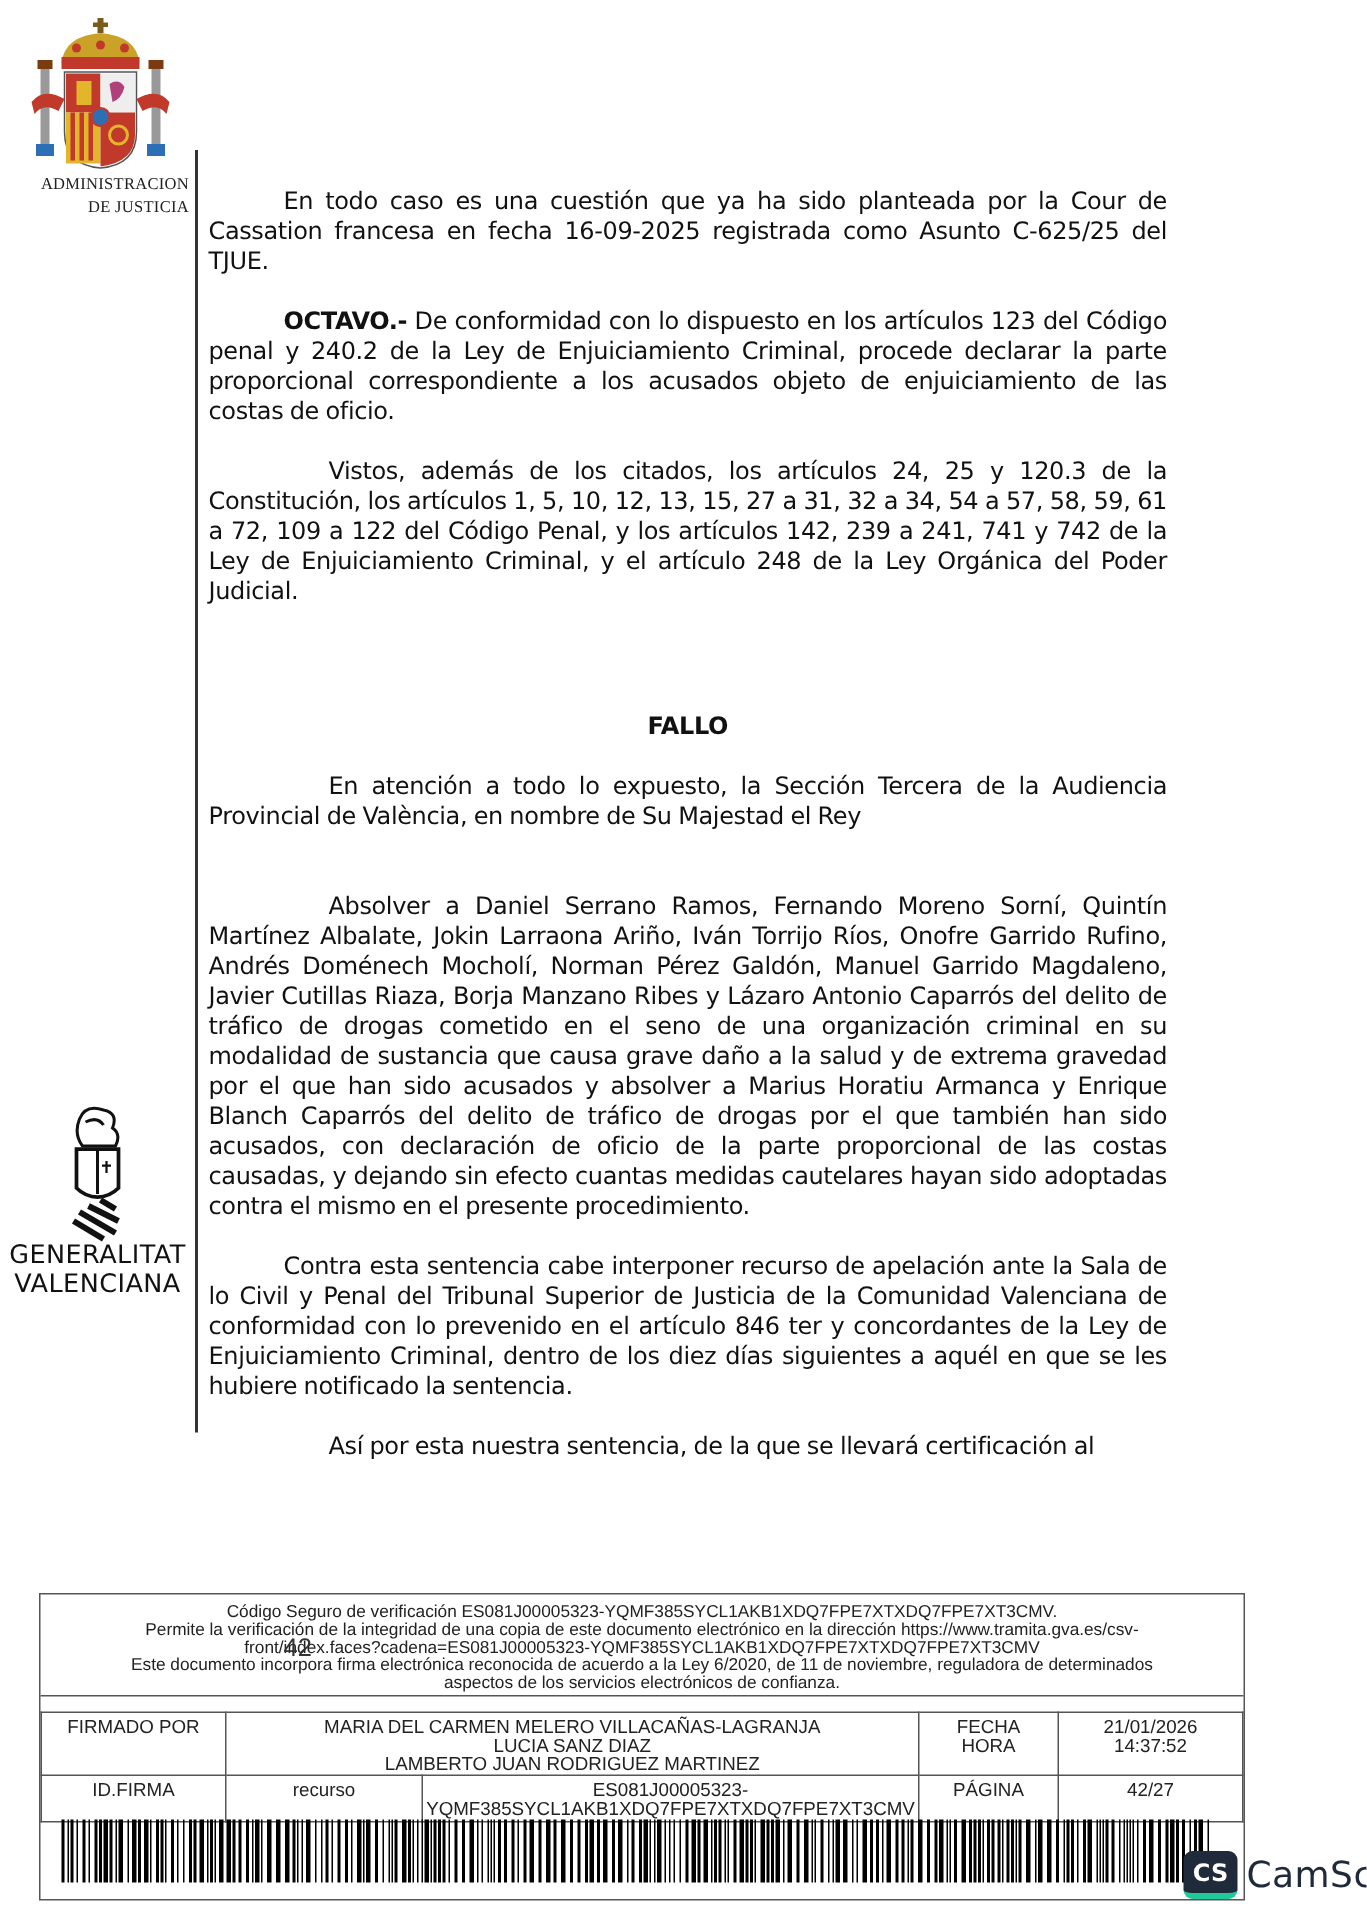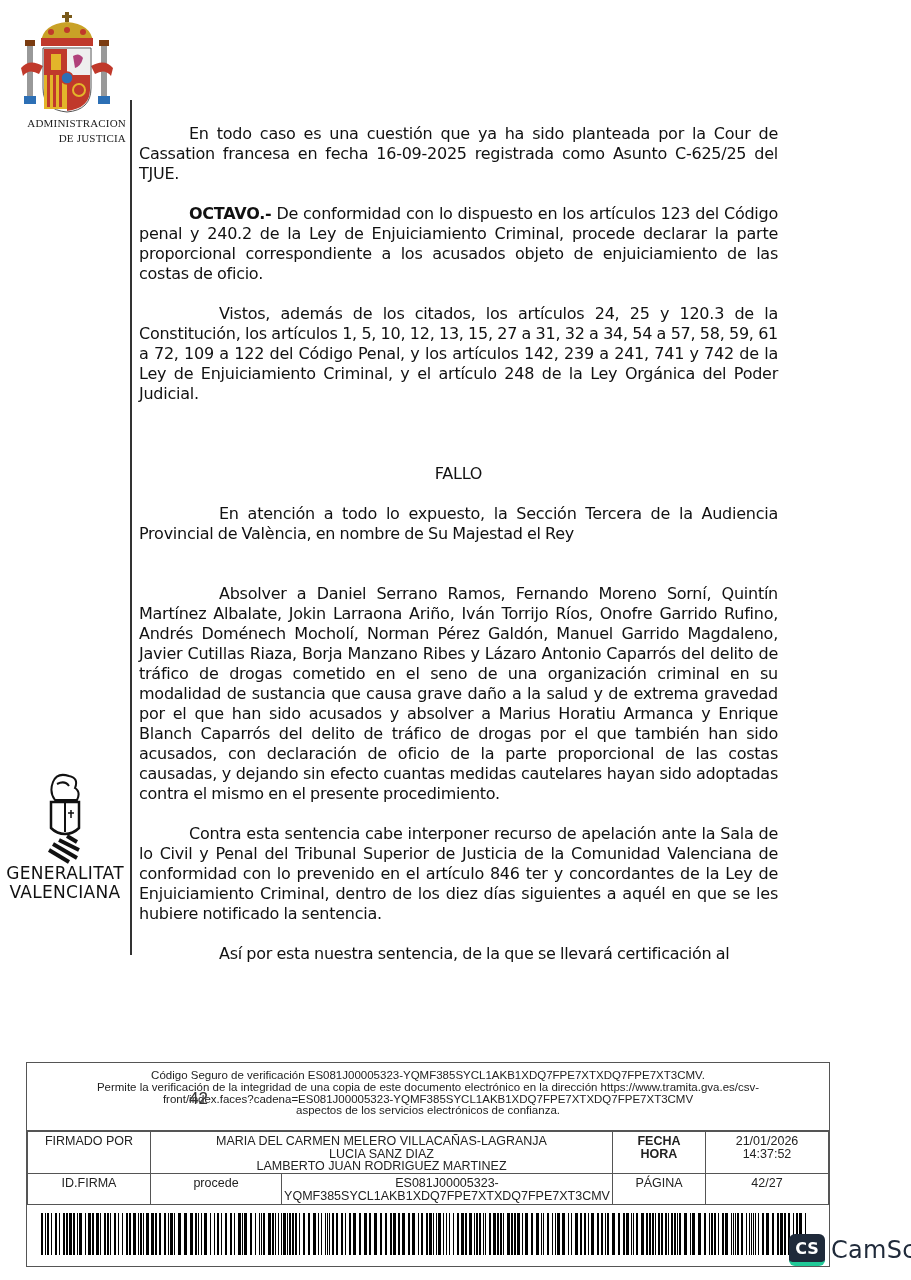--- a/index.html
+++ b/index.html
@@ -2,39 +2,39 @@
 <html><head>
 <meta charset="utf-8">
 <style>
   html, body { margin:0; padding:0; }
   body { width:911px; height:1280px; background:#ffffff; position:relative; overflow:hidden; font-family:"DejaVu Sans", sans-serif; color:#111; }
 
   .logo-top { position:absolute; left:8px; top:10px; width:118px; height:142px; }
   .logo-top svg { display:block; margin:0 auto; }
   .logo-top .cap { text-align:right; font-family:"Liberation Serif", serif; font-size:11px; line-height:13px; letter-spacing:0.2px; color:#222; margin-top:2px; }
 
-  .logo-bottom { position:absolute; left:0px; top:772px; width:130px; height:140px; }
+  .logo-bottom { position:absolute; left:0px; top:736px; width:130px; height:140px; }
   .logo-bottom svg { display:block; margin:0 auto; }
   .logo-bottom .cap { text-align:center; font-family:"DejaVu Sans", sans-serif; font-size:17px; line-height:19px; letter-spacing:0.3px; color:#111; }
 
   .vline { position:absolute; left:130px; top:100px; width:2px; height:855px; background:#333; }
 
   .body-text { position:absolute; left:139px; top:104px; width:639px; font-family:"DejaVu Sans", sans-serif; font-size:16px; line-height:20px; color:#111; }
   .body-text p { margin:0; text-align:justify; }
   .body-text .gap { height:20px; }
   .body-text .ind1 { text-indent:50px; }
   .body-text .ind2 { text-indent:80px; }
-  .body-text .center { text-align:center; font-weight:normal; }
+  .body-text .center { text-align:center; font-weight:bold;margin-top:10px; }
   .body-text b { font-weight:bold; }
   .sp { letter-spacing:-0.25px; word-spacing:-0.5px; }
 
   .sig { position:absolute; left:26px; top:1062px; width:802px; height:203px; border:1px solid #555; font-family:"Liberation Sans", sans-serif; color:#222; }
   .sig .csv { height:68px; border-bottom:1px solid #555; text-align:center; font-size:11.5px; line-height:11.8px; padding-top:7px; box-sizing:border-box; position:relative; }
   .sig .csv .pgnum { position:absolute; left:162px; top:30px; font-size:17px; color:#333; }
-  .sig table { border-collapse:collapse; width:100%; font-size:12.5px; }
+  .sig table { border-collapse:collapse; width:100%; font-size:12.5px;margin-top:10px; }
   .sig td { border:1px solid #555; text-align:center; vertical-align:top; padding:3px 2px 0 2px; line-height:12.5px; }
   .sig tr.r1 td { height:38px; }
   .sig tr.r2 td { height:27px; }
   .sig .barcode { position:absolute; left:14px; top:150px; width:770px; height:42px; display:flex; align-items:stretch; }
   .sig .barcode span { display:block; background:#000; height:100%; }
 
   .camscanner { position:absolute; left:789px; top:1234px; display:flex; align-items:center; }
   .camscanner .badge { width:36px; height:32px; background:#1f2a3a; border-radius:6px; color:#fff; font-family:"DejaVu Sans", sans-serif; font-weight:bold; font-size:16px; display:flex; align-items:center; justify-content:center; border-bottom:4px solid #20c997; box-sizing:border-box; }
   .camscanner .name { font-family:"DejaVu Sans", sans-serif; font-size:24px; color:#1f2a3a; margin-left:6px; letter-spacing:0.3px; white-space:nowrap; }
 </style>
@@ -119,44 +119,45 @@
   <p class="ind1">Contra esta sentencia cabe interponer recurso de apelación ante la Sala de lo Civil y Penal del Tribunal Superior de Justicia de la Comunidad Valenciana de conformidad con lo prevenido en el artículo 846 ter y concordantes de la Ley de Enjuiciamiento Criminal, dentro de los diez días siguientes a aquél en que se les hubiere notificado la sentencia.</p>
   <div class="gap"></div>
   <p class="ind2">Así por esta nuestra sentencia, de la que se llevará certificación al</p>
 </div>
 
 <div class="sig">
   <div class="csv">
     <div>Código Seguro de verificación ES081J00005323-YQMF385SYCL1AKB1XDQ7FPE7XTXDQ7FPE7XT3CMV.</div>
     <div>Permite la verificación de la integridad de una copia de este documento electrónico en la dirección https://www.tramita.gva.es/csv-</div>
     <div>front/index.faces?cadena=ES081J00005323-YQMF385SYCL1AKB1XDQ7FPE7XTXDQ7FPE7XT3CMV</div>
+    <div>Este documento incorpora firma electrónica reconocida de acuerdo a la Ley 6/2020, de 11 de noviembre, reguladora de determinados</div>
     <div>aspectos de los servicios electrónicos de confianza.</div>
     <span class="pgnum">42</span>
   </div>
   <table>
     <tbody>
         <tr class="r1">
       <td style="width:118px;">FIRMADO POR</td>
       <td colspan="2">
         <div>MARIA DEL CARMEN MELERO VILLACAÑAS-LAGRANJA</div>
         <div>LUCIA SANZ DIAZ</div>
         <div>LAMBERTO JUAN RODRIGUEZ MARTINEZ</div>
       </td>
-      <td style="width:88px;font-weight:bold;">
+      <td style="width:88px;">
         <div>FECHA</div>
         <div>HORA</div>
       </td>
       <td style="width:118px;">
         <div>21/01/2026</div>
         <div>14:37:52</div>
       </td>
     </tr>
     <tr class="r2">
       <td>ID.FIRMA</td>
-      <td style="width:126px;">procede</td>
+      <td style="width:126px;">recurso</td>
       <td>
         <div>ES081J00005323-</div>
         <div>YQMF385SYCL1AKB1XDQ7FPE7XTXDQ7FPE7XT3CMV</div>
       </td>
       <td>PÁGINA</td>
       <td>42/27</td>
     </tr>
   </tbody>
     </table>
   <div class="barcode" id="barcode">

